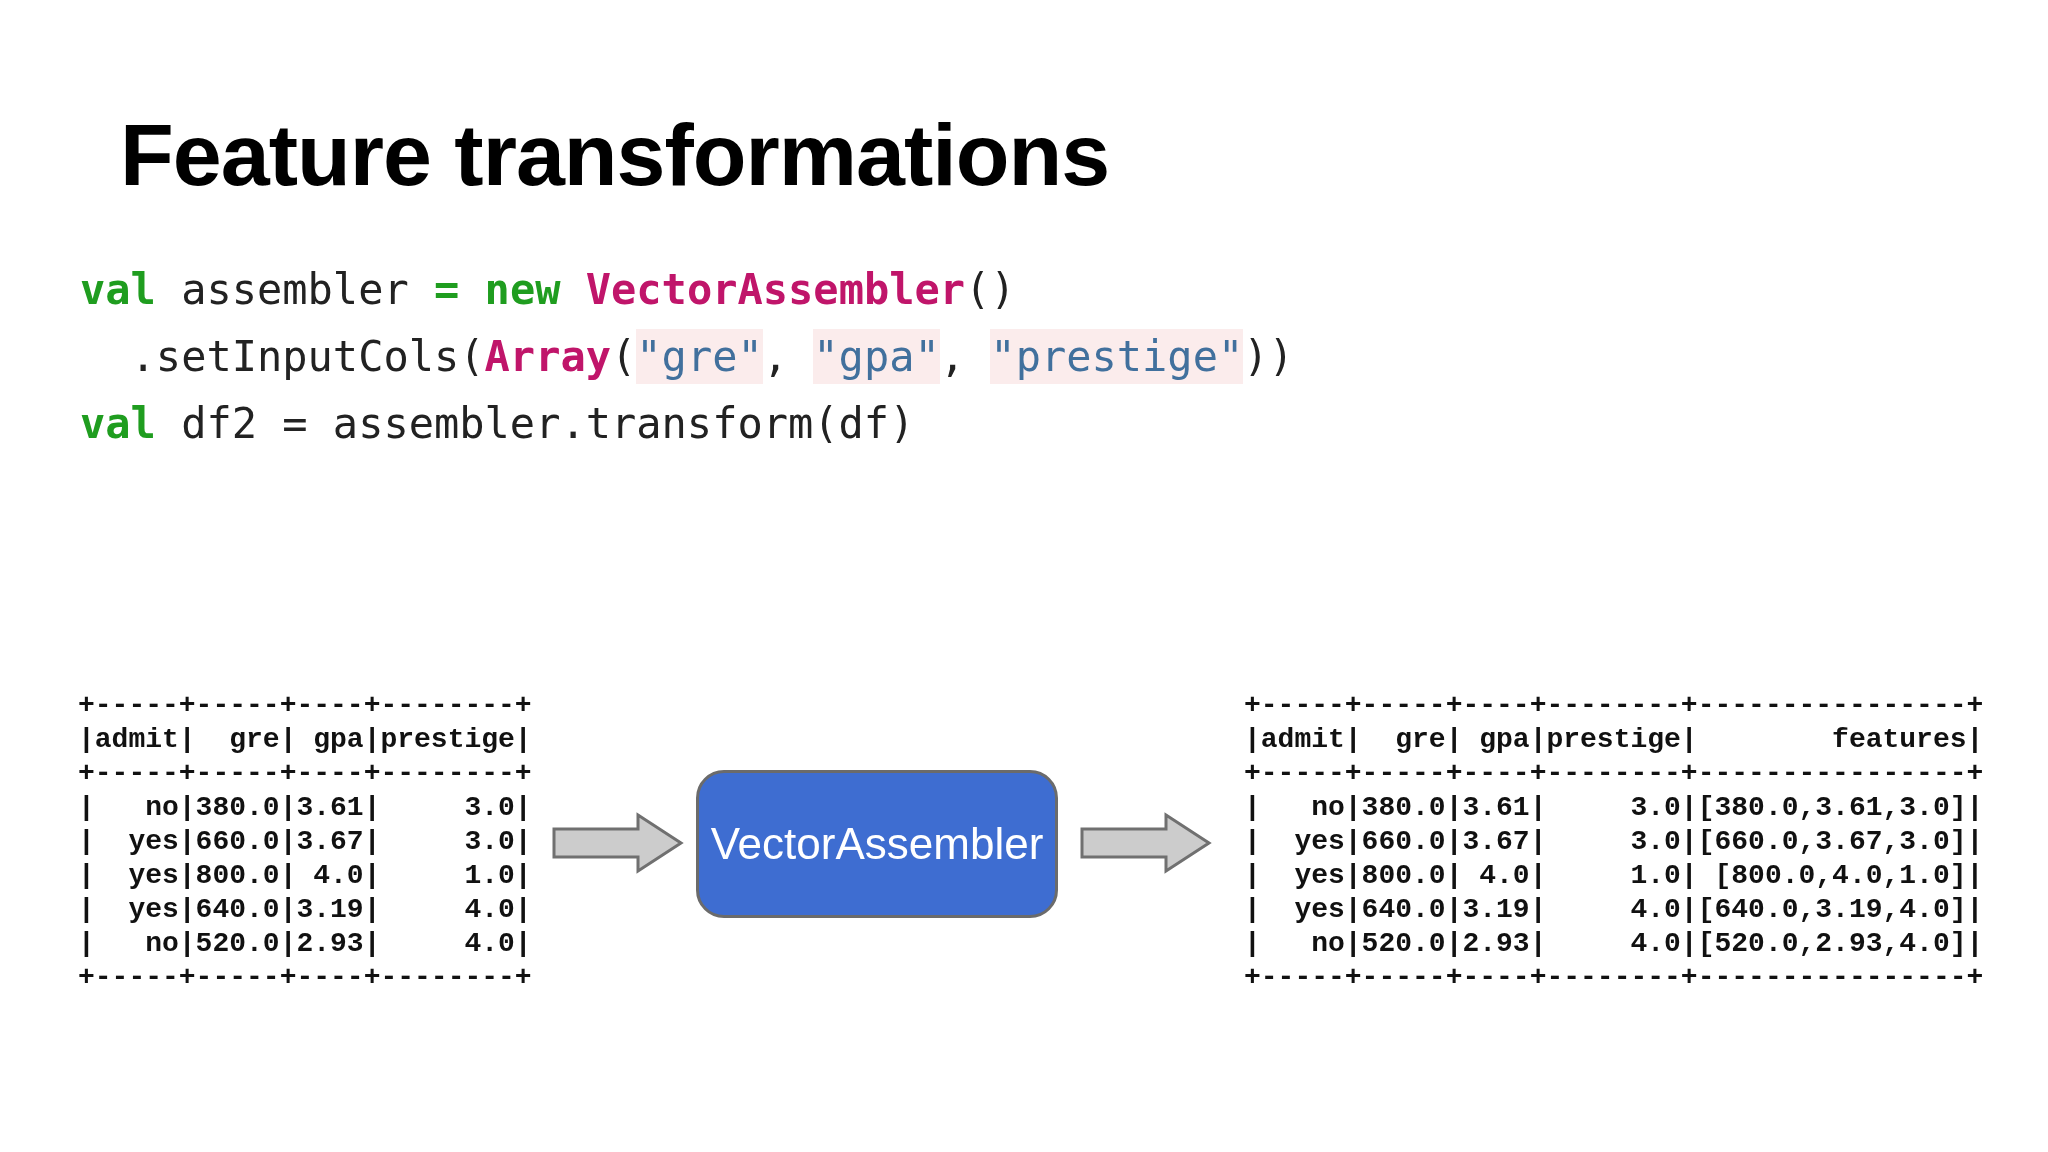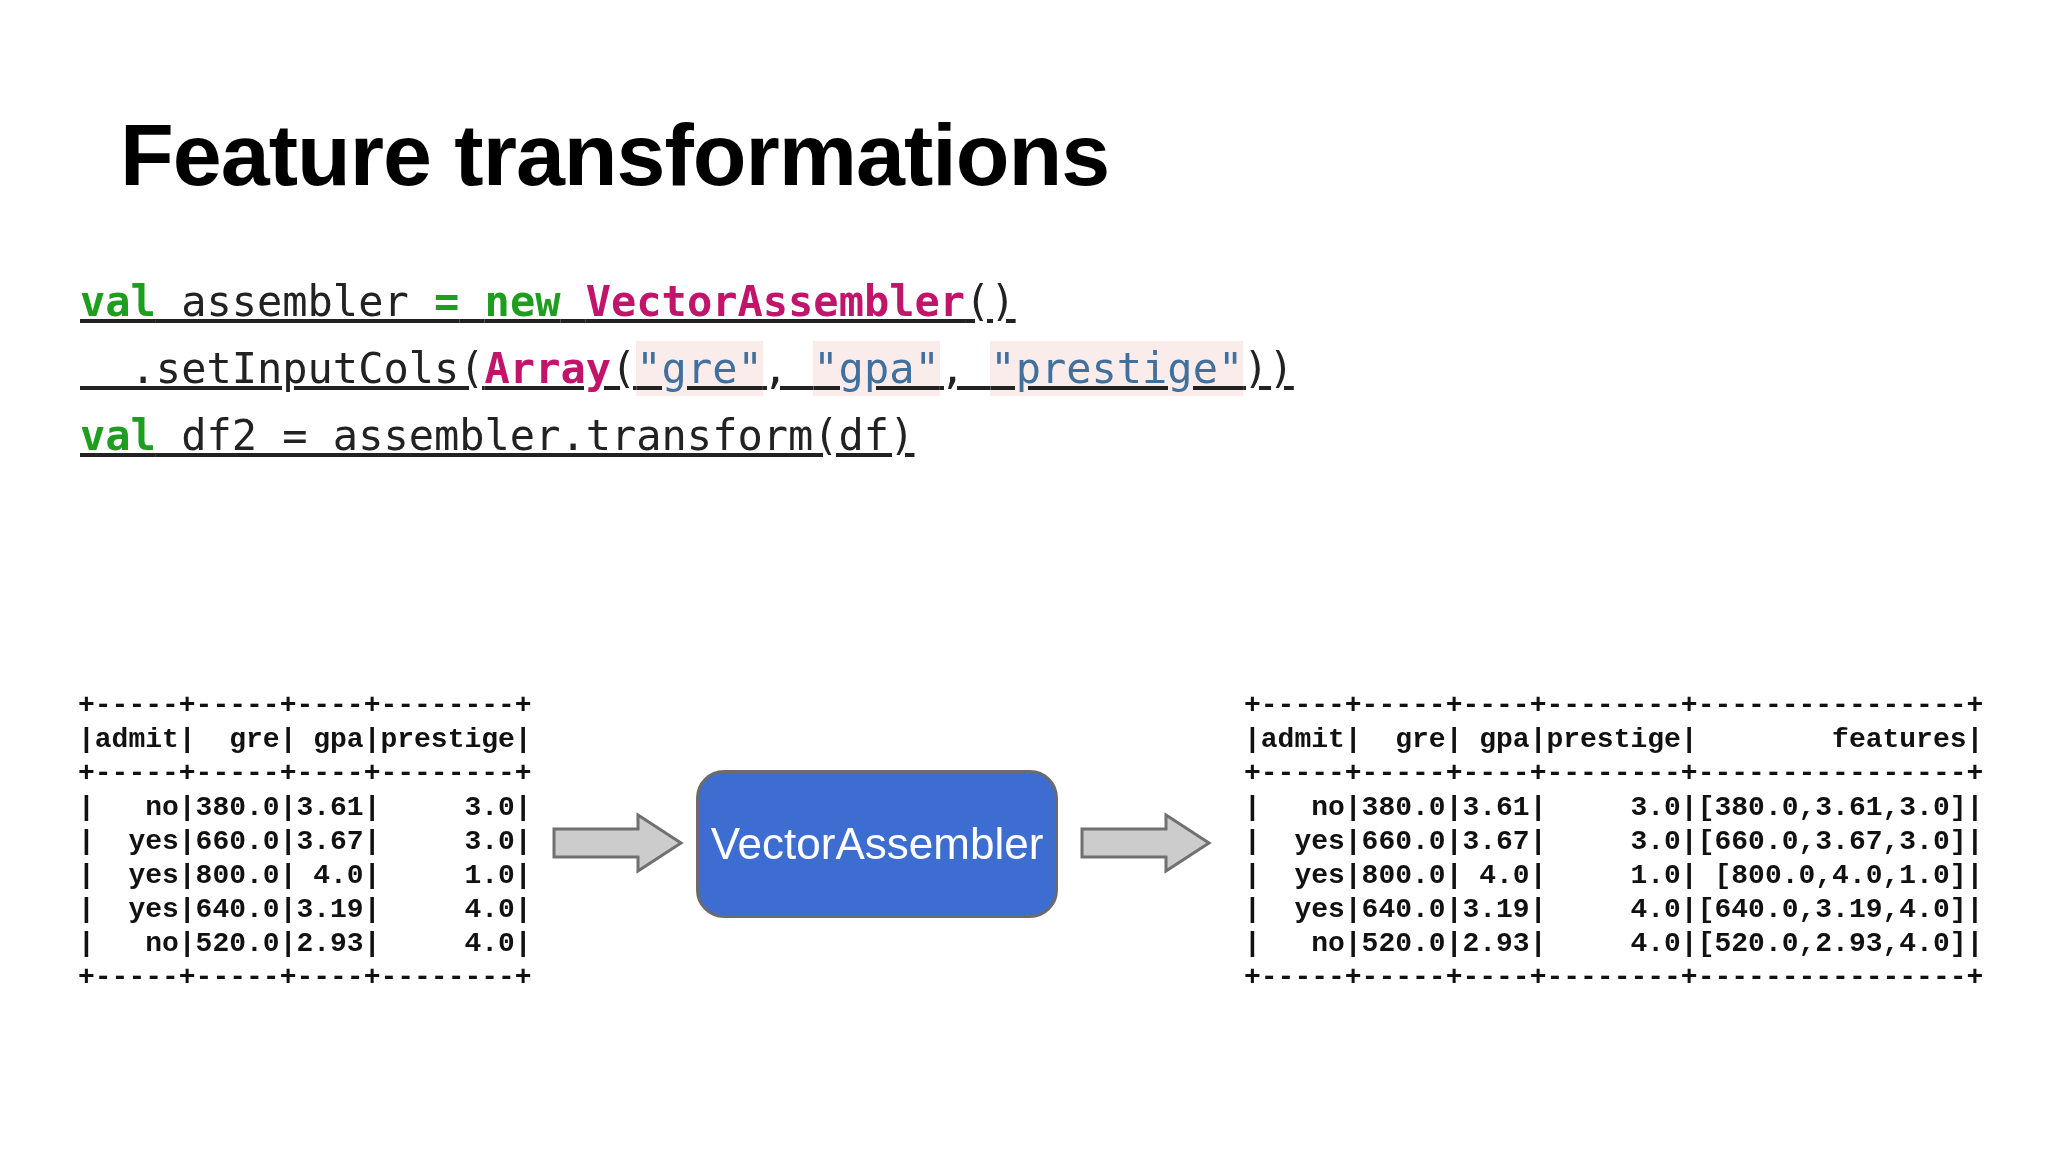--- a/index.html
+++ b/index.html
@@ -18,27 +18,26 @@
     margin: 0;
     font-family: "Liberation Sans", sans-serif;
     font-weight: bold;
     font-size: 88px;
     letter-spacing: -1px;
     color: var(--title-color, #000);
   }
   .code {
     position: absolute;
     left: 80px;
-    top: 268px;
+    top: 256px;
     font-family: "DejaVu Sans Mono", monospace;
     font-size: 42px;
     line-height: 67px;
     white-space: pre;
     color: var(--code-plain, #222);
-    text-decoration: underline;
   }
   .code-line { white-space: pre; }
   .tok-keyword { color: var(--keyword-green, #1f9d1f); font-weight: bold; }
   .tok-type    { color: var(--type-magenta, #c0156a); font-weight: bold; }
   .tok-string  { color: var(--string-blue, #41709d); background: var(--string-highlight, #fbecec); padding: 3px 0; }
   .tok-plain   { color: var(--code-plain, #222); }
   .ascii-table {
     position: absolute;
     top: 689px;
     margin: 0;

